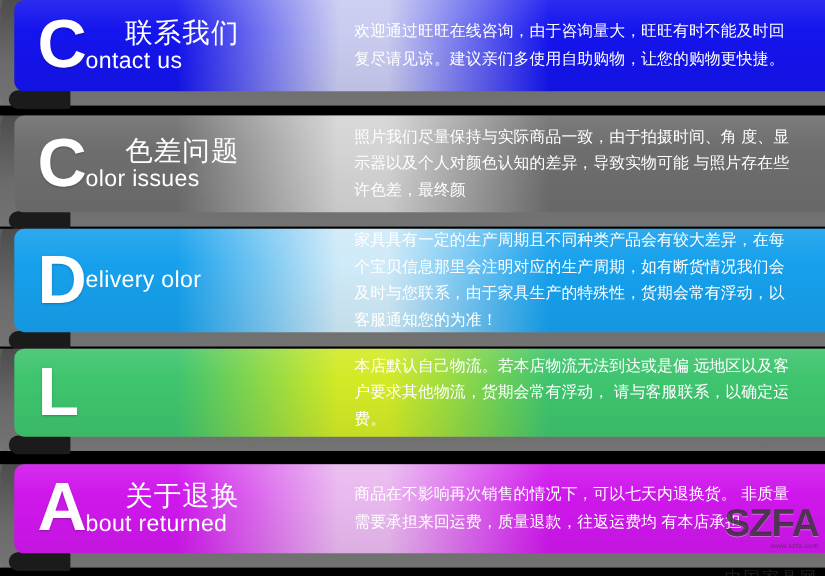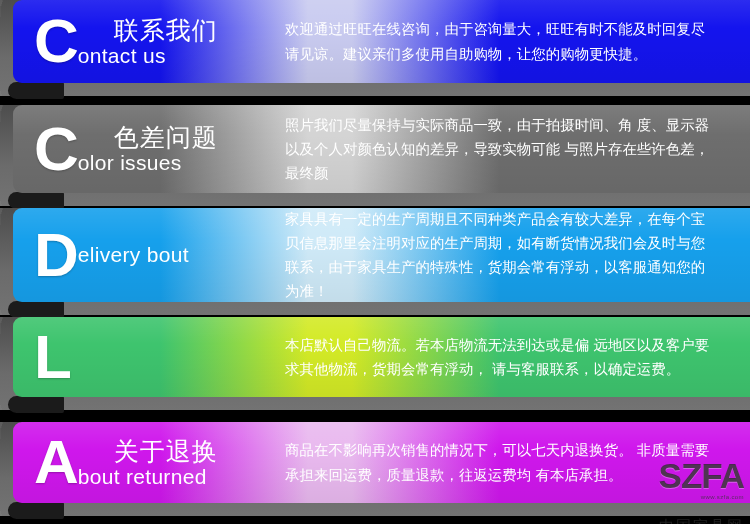--- a/index.html
+++ b/index.html
@@ -111,20 +111,21 @@
   }
 
   .body-block {
     flex: 1 1 auto;
     color: #ffffff;
     font-size: 14.4px;
     line-height: 1.68;
     letter-spacing: 0.1px;
     padding-right: 31px;
     box-sizing: border-box;
+    margin-left: 37px;
   }
   .body-block p { margin: 0; }
 
   
   #watermark {
     position: absolute;
     right: 6px;
     bottom: 2px;
     width: 104px;
     height: 64px;
@@ -205,21 +206,21 @@
         <div class="shadow-strip" style="top: 0px; height: 107px;">
           <div class="texture"></div>
         </div>
         <div class="fold-tab" style="top: 93px;"></div>
         <div class="panel" style="top: 0px; height: 94px; background: linear-gradient(90deg, rgb(22, 160, 236) 0%, rgb(22, 160, 236) 20%, rgb(207, 234, 248) 40%, rgb(207, 234, 248) 46%, rgb(22, 160, 236) 66%, rgb(22, 160, 236) 100%);">
           <div class="sheen" style="background: linear-gradient(rgba(255, 255, 255, 0.1) 0%, rgba(255, 255, 255, 0) 34%, rgba(0, 0, 0, 0.06) 100%);"></div>
           <div class="panel-inner">
             <div class="title-block">
               <div class="big-letter">D</div>
               <div class="title-stack">
-                <div class="title-en">elivery bout</div>
+                <div class="title-en">elivery olor</div>
               </div>
             </div>
             <div class="body-block">
               <p>家具具有一定的生产周期且不同种类产品会有较大差异，在每个宝贝信息那里会注明对应的生产周期，如有断货情况我们会及时与您联系，由于家具生产的特殊性，货期会常有浮动，以客服通知您的为准！</p>
             </div>
           </div>
         </div>
       </div>
       <div class="section" style="top: 317px; height: 93px;">
         <div class="shadow-strip" style="top: 0px; height: 93px;">

